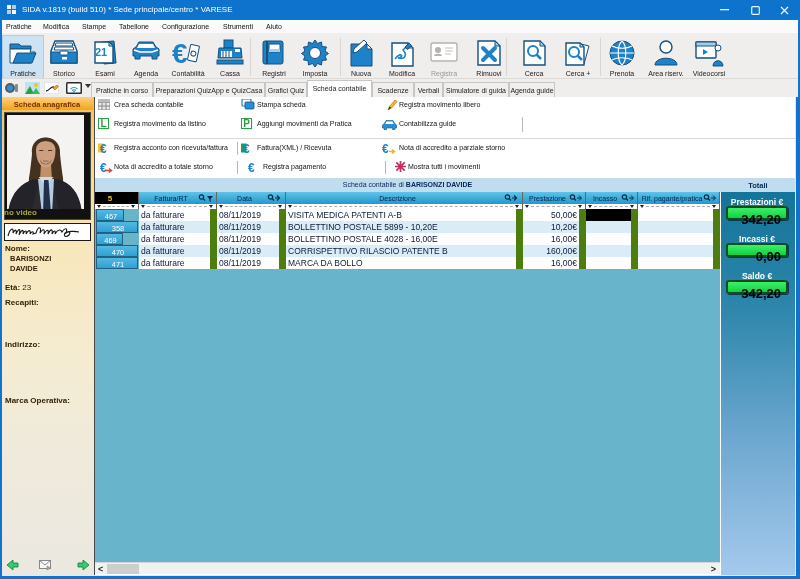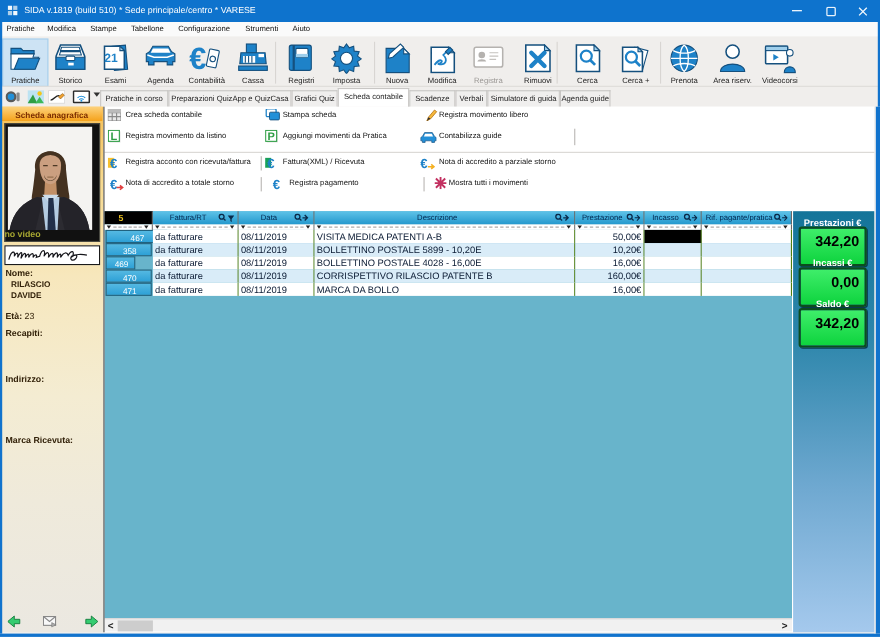--- a/index.html
+++ b/index.html
@@ -41,34 +41,34 @@
 #hsepline { position:absolute; left:0px; top:41px; width:700px; height:1px; background:#d9d6d3; }
 
 #band { position:absolute; left:0px; top:81px; width:700px; height:14px; background:#c0ddf0; }
 #band .t1 { position:absolute; left:0; top:3px; width:625px; text-align:center; font-size:7px; color:#002a55; }
 #band .t2 { position:absolute; left:626px; top:3px; width:74px; text-align:center; font-size:7.5px; font-weight:bold; color:#002a55; }
 
 #tablearea { position:absolute; left:0px; top:95px; width:625px; height:370px; background:#68b4cb; }
 .hcell { position:absolute; top:0; height:12px; padding-right:15px; padding-left:2px; background:linear-gradient(#5fc3e8,#2398cd); color:#00254d; font-size:7px; font-weight:normal; text-align:center; padding-top:2.5px; border-right:1px solid #666; }
 .fcell { position:absolute; top:12px; height:5px; background:#fff; border-right:1px solid #666; }
 .row { position:absolute; height:12px; }
-.cell { position:absolute; font-size:8.5px; color:#0a1a33; padding:1px 2px 0 2px; height:12px; border-right:1px solid #4d7c0f; white-space:nowrap; overflow:hidden; }
+.cell { position:absolute; font-size:8.5px; color:#0a1a33; padding:1px 2px 0 2px; height:12px; border-right:7px solid #4d7c0f; white-space:nowrap; overflow:hidden; }
 .cw { background:#fff; }
 .cb { background:#d9ecf8; }
 .ar { text-align:right; }
 .rn { background:linear-gradient(#55b9e2,#2da0d6); color:#fff; text-align:center; font-size:7.5px; border:1px solid #20627f; padding-top:1.5px; padding-left:4px; }
 .hico { position:absolute; right:3px; top:2px; }
 .hcell { overflow:hidden; }
 .fcell::before { content:""; position:absolute; left:2px; top:1px; border-left:2.5px solid transparent; border-right:2.5px solid transparent; border-top:3.5px solid #222; }
 .fcell::after { content:""; position:absolute; left:8px; right:9px; top:2px; border-top:1px dashed #aaa; }
 .fcell b { position:absolute; right:3px; top:1px; width:0; height:0; border-left:2.5px solid transparent; border-right:2.5px solid transparent; border-top:3.5px solid #222; }
 
 #rpanel { position:absolute; left:626px; top:95px; width:74px; height:383px; background:linear-gradient(#147499 0%, #2d86ab 30%, #6ea8d0 65%, #a5c9ed 100%); }
 .glabel { position:absolute; width:66px; left:3px; text-align:center; color:#fff; font-weight:bold; font-size:8.5px; }
-.gbox { position:absolute; left:5px; width:62px; height:36px; background:linear-gradient(#3fee6a,#0ed33e); border:2px solid #0b4d1d; border-radius:3px; color:#000; font-weight:bold; font-size:13px; text-align:right; padding:3.5px 5px 0 0; box-shadow:1px 1px 0 #0a3a50; }
+.gbox { position:absolute; left:5px; width:62px; height:14px; background:linear-gradient(#3fee6a,#0ed33e); border:2px solid #0b4d1d; border-radius:3px; color:#000; font-weight:bold; font-size:13px; text-align:right; padding:3.5px 5px 0 0; box-shadow:1px 1px 0 #0a3a50; }
 
 #hscroll { position:absolute; left:0px; top:465px; width:625px; height:12px; background:#f1f1f1; border-top:1px solid #d5d5d5; }
 
 #botline { left:0; top:575px; width:800px; height:1px; background:#e8e8e8; }
 #botborder { left:0; top:576px; width:800px; height:3px; background:#1173cd; }
 #lborder { left:0; top:20px; width:1.5px; height:556px; background:#1173cd; }
 #rborder { left:796px; top:97px; width:4px; height:479px; background:#1173cd; }
 </style>
 </head>
 <body>
@@ -335,26 +335,26 @@
     </svg>
   <svg class="abs" style="left:38px;top:463px" width="14" height="11" viewBox="0 0 14 11">
       <rect x="0.5" y="0.5" width="11" height="8" fill="#f8f8f8" stroke="#888"></rect>
       <path d="M0.5 0.5 L6 5 L11.5 0.5" fill="none" stroke="#888"></path>
       <path d="M8 6 l4 2 -4 2 z" fill="#aaa" stroke="#777" stroke-width=".5"></path>
     </svg>
   <svg class="abs" style="left:76px;top:462px" width="12" height="12" viewBox="0 0 12 12">
       <path d="M6 1 L6 4 L1 4 L1 8 L6 8 L6 11 L12 6 z" fill="#35cc70" stroke="#127a3a" stroke-width=".8"></path>
     </svg>
   <div class="slabel" style="top:147px">Nome:</div>
-  <div class="sval" style="left:9px;top:157px">RILASCIO</div>
+  <div class="sval" style="left:9px;top:157px">BARISONZI</div>
   <div class="sval" style="left:9px;top:167px">DAVIDE</div>
   <div class="slabel" style="top:186px">Età: <span style="font-weight:normal">23</span></div>
   <div class="slabel" style="top:201px">Recapiti:</div>
   <div class="slabel" style="top:243px">Indirizzo:</div>
-  <div class="slabel" style="top:299px">Marca Ricevuta:</div>
+  <div class="slabel" style="top:299px">Marca Operativa:</div>
 </div>
 
 <div class="abs" id="main">
   <div id="mainbtns">
 
     <svg class="bicon" style="left:3px;top:2px" width="12" height="11" viewBox="0 0 12 11">
         <rect width="12" height="11" fill="#e8e8e8" stroke="#888"></rect>
         <path d="M0 3.5 h12 M0 7 h12 M4 0 v11 M8 0 v11" stroke="#888"></path>
         <rect width="12" height="3.5" fill="#bbb"></rect>
       </svg>
@@ -416,20 +416,24 @@
         <text x="1" y="11" font-size="12" font-weight="bold" fill="#1e82c8" font-family="Liberation Sans">€</text>
       </svg>
     <div class="btnrow" style="left:168px;top:66px">Registra pagamento</div>
     <div class="vsep" style="left:290px;top:64px;height:13px"></div>
     <svg class="bicon" style="left:300px;top:64px" width="11" height="11" viewBox="0 0 11 11">
         <path d="M5.5 0 v11 M0 5.5 h11 M1.3 1.3 l8.4 8.4 M9.7 1.3 l-8.4 8.4" stroke="#c23060" stroke-width="1.7"></path>
       </svg>
     <div class="btnrow" style="left:313px;top:66px">Mostra tutti i movimenti</div>
   </div>
   <div id="hsepline"></div>
+  <div id="band">
+    <div class="t1">Scheda contabile di <b>BARISONZI DAVIDE</b></div>
+    <div class="t2">Totali</div>
+  </div>
   <div id="tablearea">
     <div class="hcell" style="left:0;width:44px;background:#000;color:#e8c020;font-size:8px;font-weight:bold;padding-top:1.5px">5</div>
     <div class="hcell" style="left:44px;width:78px">Fattura/RT<svg class="hico" width="15" height="8" viewBox="0 0 15 8">
           <circle cx="3.5" cy="3" r="2.2" fill="none" stroke="#0a2a4a" stroke-width="1.2"></circle>
           <path d="M5 4.5 l2 2" stroke="#0a2a4a" stroke-width="1.2"></path>
           <path d="M9 2 h6 l-2.4 3 v3 l-1.2 -1 v-2 z" fill="#0a2a4a"></path>
         </svg></div>
     <div class="hcell" style="left:122px;width:69px">Data<svg class="hico" width="15" height="8" viewBox="0 0 15 8">
           <circle cx="3.5" cy="3" r="2.2" fill="none" stroke="#0a2a4a" stroke-width="1.2"></circle>
           <path d="M5 4.5 l2 2" stroke="#0a2a4a" stroke-width="1.2"></path>
@@ -470,21 +474,21 @@
     <div class="fcell" style="left:428px;width:63px">
         <b></b>
       </div>
     <div class="fcell" style="left:491px;width:52px">
         <b></b>
       </div>
     <div class="fcell" style="left:543px;width:82px">
         <b></b>
       </div>
     <div class="row" style="top:17px">
-      <div class="cell rn" style="left:1px;width:56px">467</div>
+      <div class="cell rn" style="left:1px;width:28px">467</div>
       <div class="cell cw" style="left:44px;width:78px">da fatturare</div>
       <div class="cell cw" style="left:122px;width:69px">08/11/2019</div>
       <div class="cell cw" style="left:191px;width:237px">VISITA MEDICA PATENTI A-B</div>
       <div class="cell cw ar" style="left:428px;width:63px">50,00€</div>
       <div class="cell" style="left:491px;width:52px;background:#000"></div>
       <div class="cell cw" style="left:543px;width:82px"></div>
     </div>
     <div class="row" style="top:29px">
       <div class="cell rn" style="left:1px;width:42px">358</div>
       <div class="cell cb" style="left:44px;width:78px">da fatturare</div>

